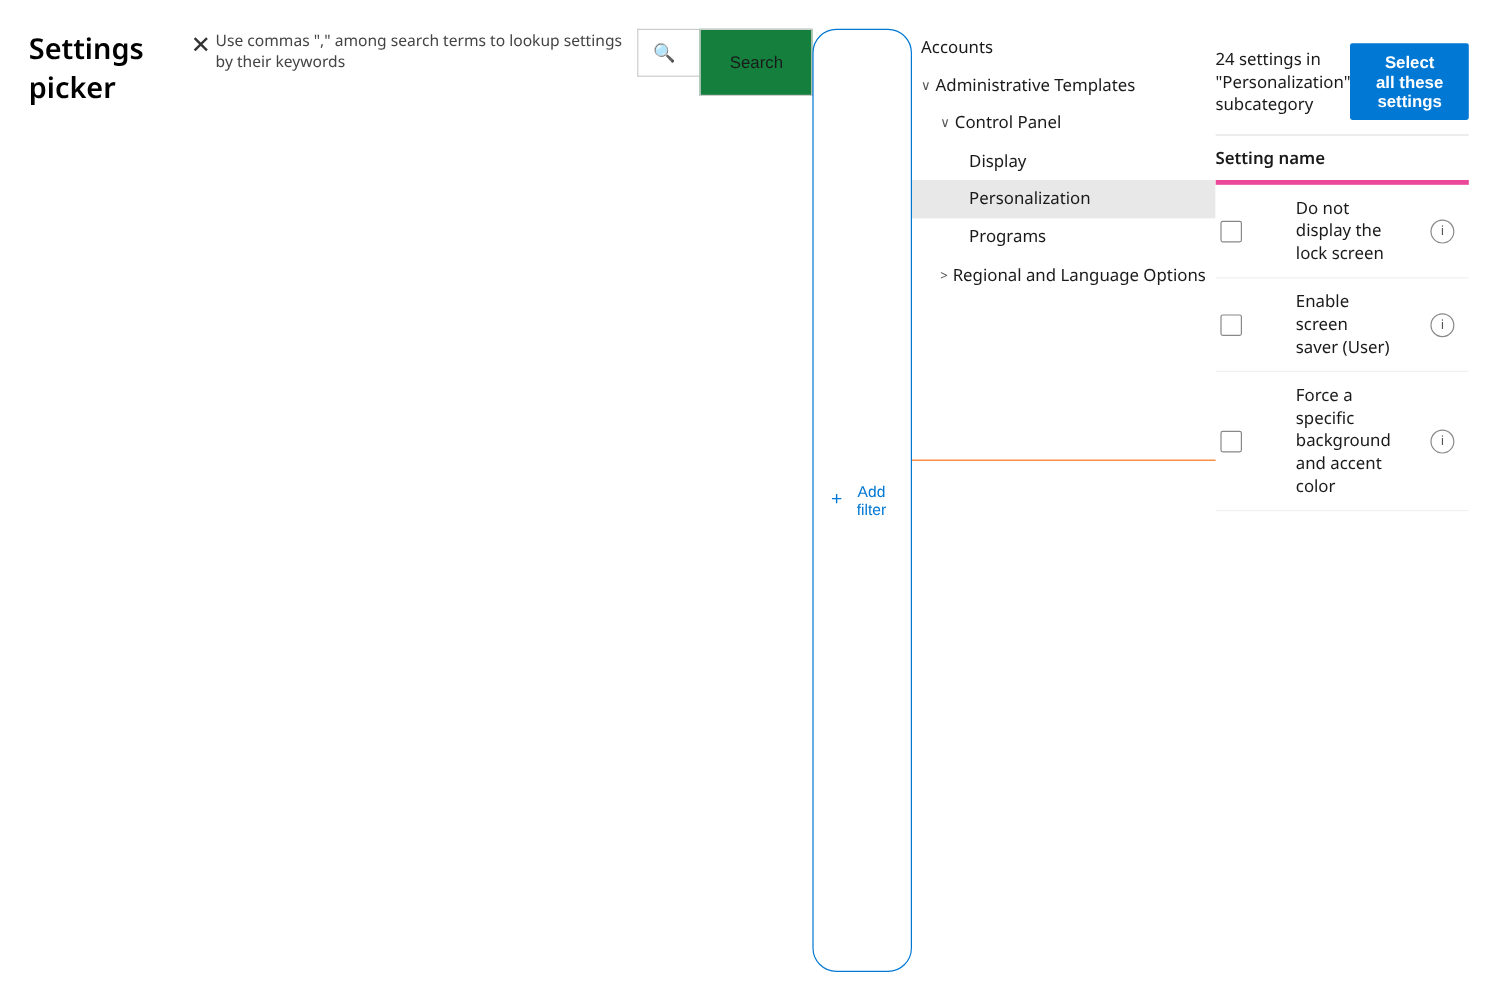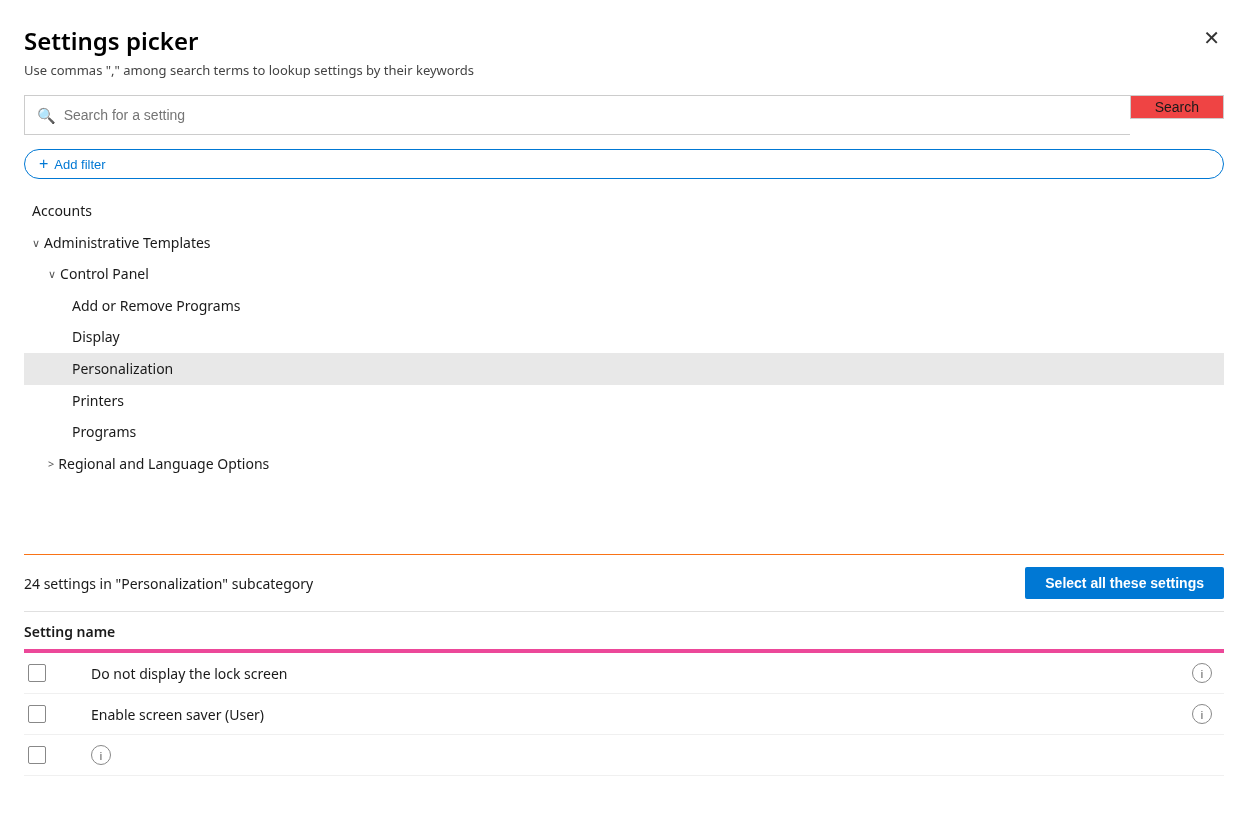--- a/index.html
+++ b/index.html
@@ -10,21 +10,21 @@
       color: #1a1a1a;
       width: 1248px;
       height: 826px;
       overflow: hidden;
     }
     .dialog {
       width: 1248px;
       height: 826px;
       background: #fff;
       display: flex;
-      flex-direction: column;
+      flex-direction: row;
       padding: 24px 24px 0 24px;
     }
     .dialog-header {
       display: flex;
       justify-content: space-between;
       align-items: flex-start;
       margin-bottom: 4px;
     }
     .dialog-title {
       font-size: 24px;
@@ -67,23 +67,23 @@
     }
     .search-input {
       border: none;
       outline: none;
       flex: 1;
       font-size: 14px;
       color: #444;
       background: transparent;
     }
     .search-button {
-      background: #ef4444;
+      background: #15803d;
       border: 1px solid #ccc;
-      height: 24px;
+      height: 56px;
       padding: 0 24px;
       cursor: pointer;
       font-size: 14px;
       color: #1a1a1a;
       font-weight: 500;
     }
     .add-filter-btn {
       display: inline-flex;
       align-items: center;
       gap: 6px;
@@ -214,21 +214,20 @@
 
   <div class="dialog-header">
     <h1 class="dialog-title">Settings picker</h1>
     <button class="close-button">✕</button>
   </div>
   <p class="dialog-subtitle">Use commas "," among search terms to lookup settings by their keywords</p>
 
   <div class="search-row">
     <div class="search-input-wrapper">
       <span class="search-icon-char">🔍</span>
-      <input class="search-input" type="text" placeholder="Search for a setting" style="">
     </div>
     <button class="search-button">Search</button>
   </div>
 
   <button class="add-filter-btn">
     <span class="plus-icon">+</span>
     <span>Add filter</span>
   </button>
 
 
@@ -239,30 +238,24 @@
       </div>
       <div class="tree-item level-0">
         <span class="chevron">∨</span>
         <span>Administrative Templates</span>
       </div>
       <div class="tree-item level-1">
         <span class="chevron">∨</span>
         <span>Control Panel</span>
       </div>
       <div class="tree-item level-2">
-        <span>Add or Remove Programs</span>
-      </div>
-      <div class="tree-item level-2">
         <span>Display</span>
       </div>
       <div class="tree-item level-2 selected">
         <span>Personalization</span>
-      </div>
-      <div class="tree-item level-2">
-        <span>Printers</span>
       </div>
       <div class="tree-item level-2">
         <span>Programs</span>
       </div>
       <div class="tree-item level-1">
         <span class="chevron">&gt;</span>
         <span>Regional and Language Options</span>
       </div>
     </div>
 
@@ -279,18 +272,19 @@
           <span class="setting-name">Do not display the lock screen</span>
           <div class="info-icon">i</div>
         </div>
         <div class="setting-item">
           <div class="setting-checkbox"></div>
           <span class="setting-name">Enable screen saver (User)</span>
           <div class="info-icon">i</div>
         </div>
         <div class="setting-item">
           <div class="setting-checkbox"></div>
+          <span class="setting-name">Force a specific background and accent color</span>
           <div class="info-icon">i</div>
         </div>
       </div>
   </div>
 
 </div>
 
 </body></html>

